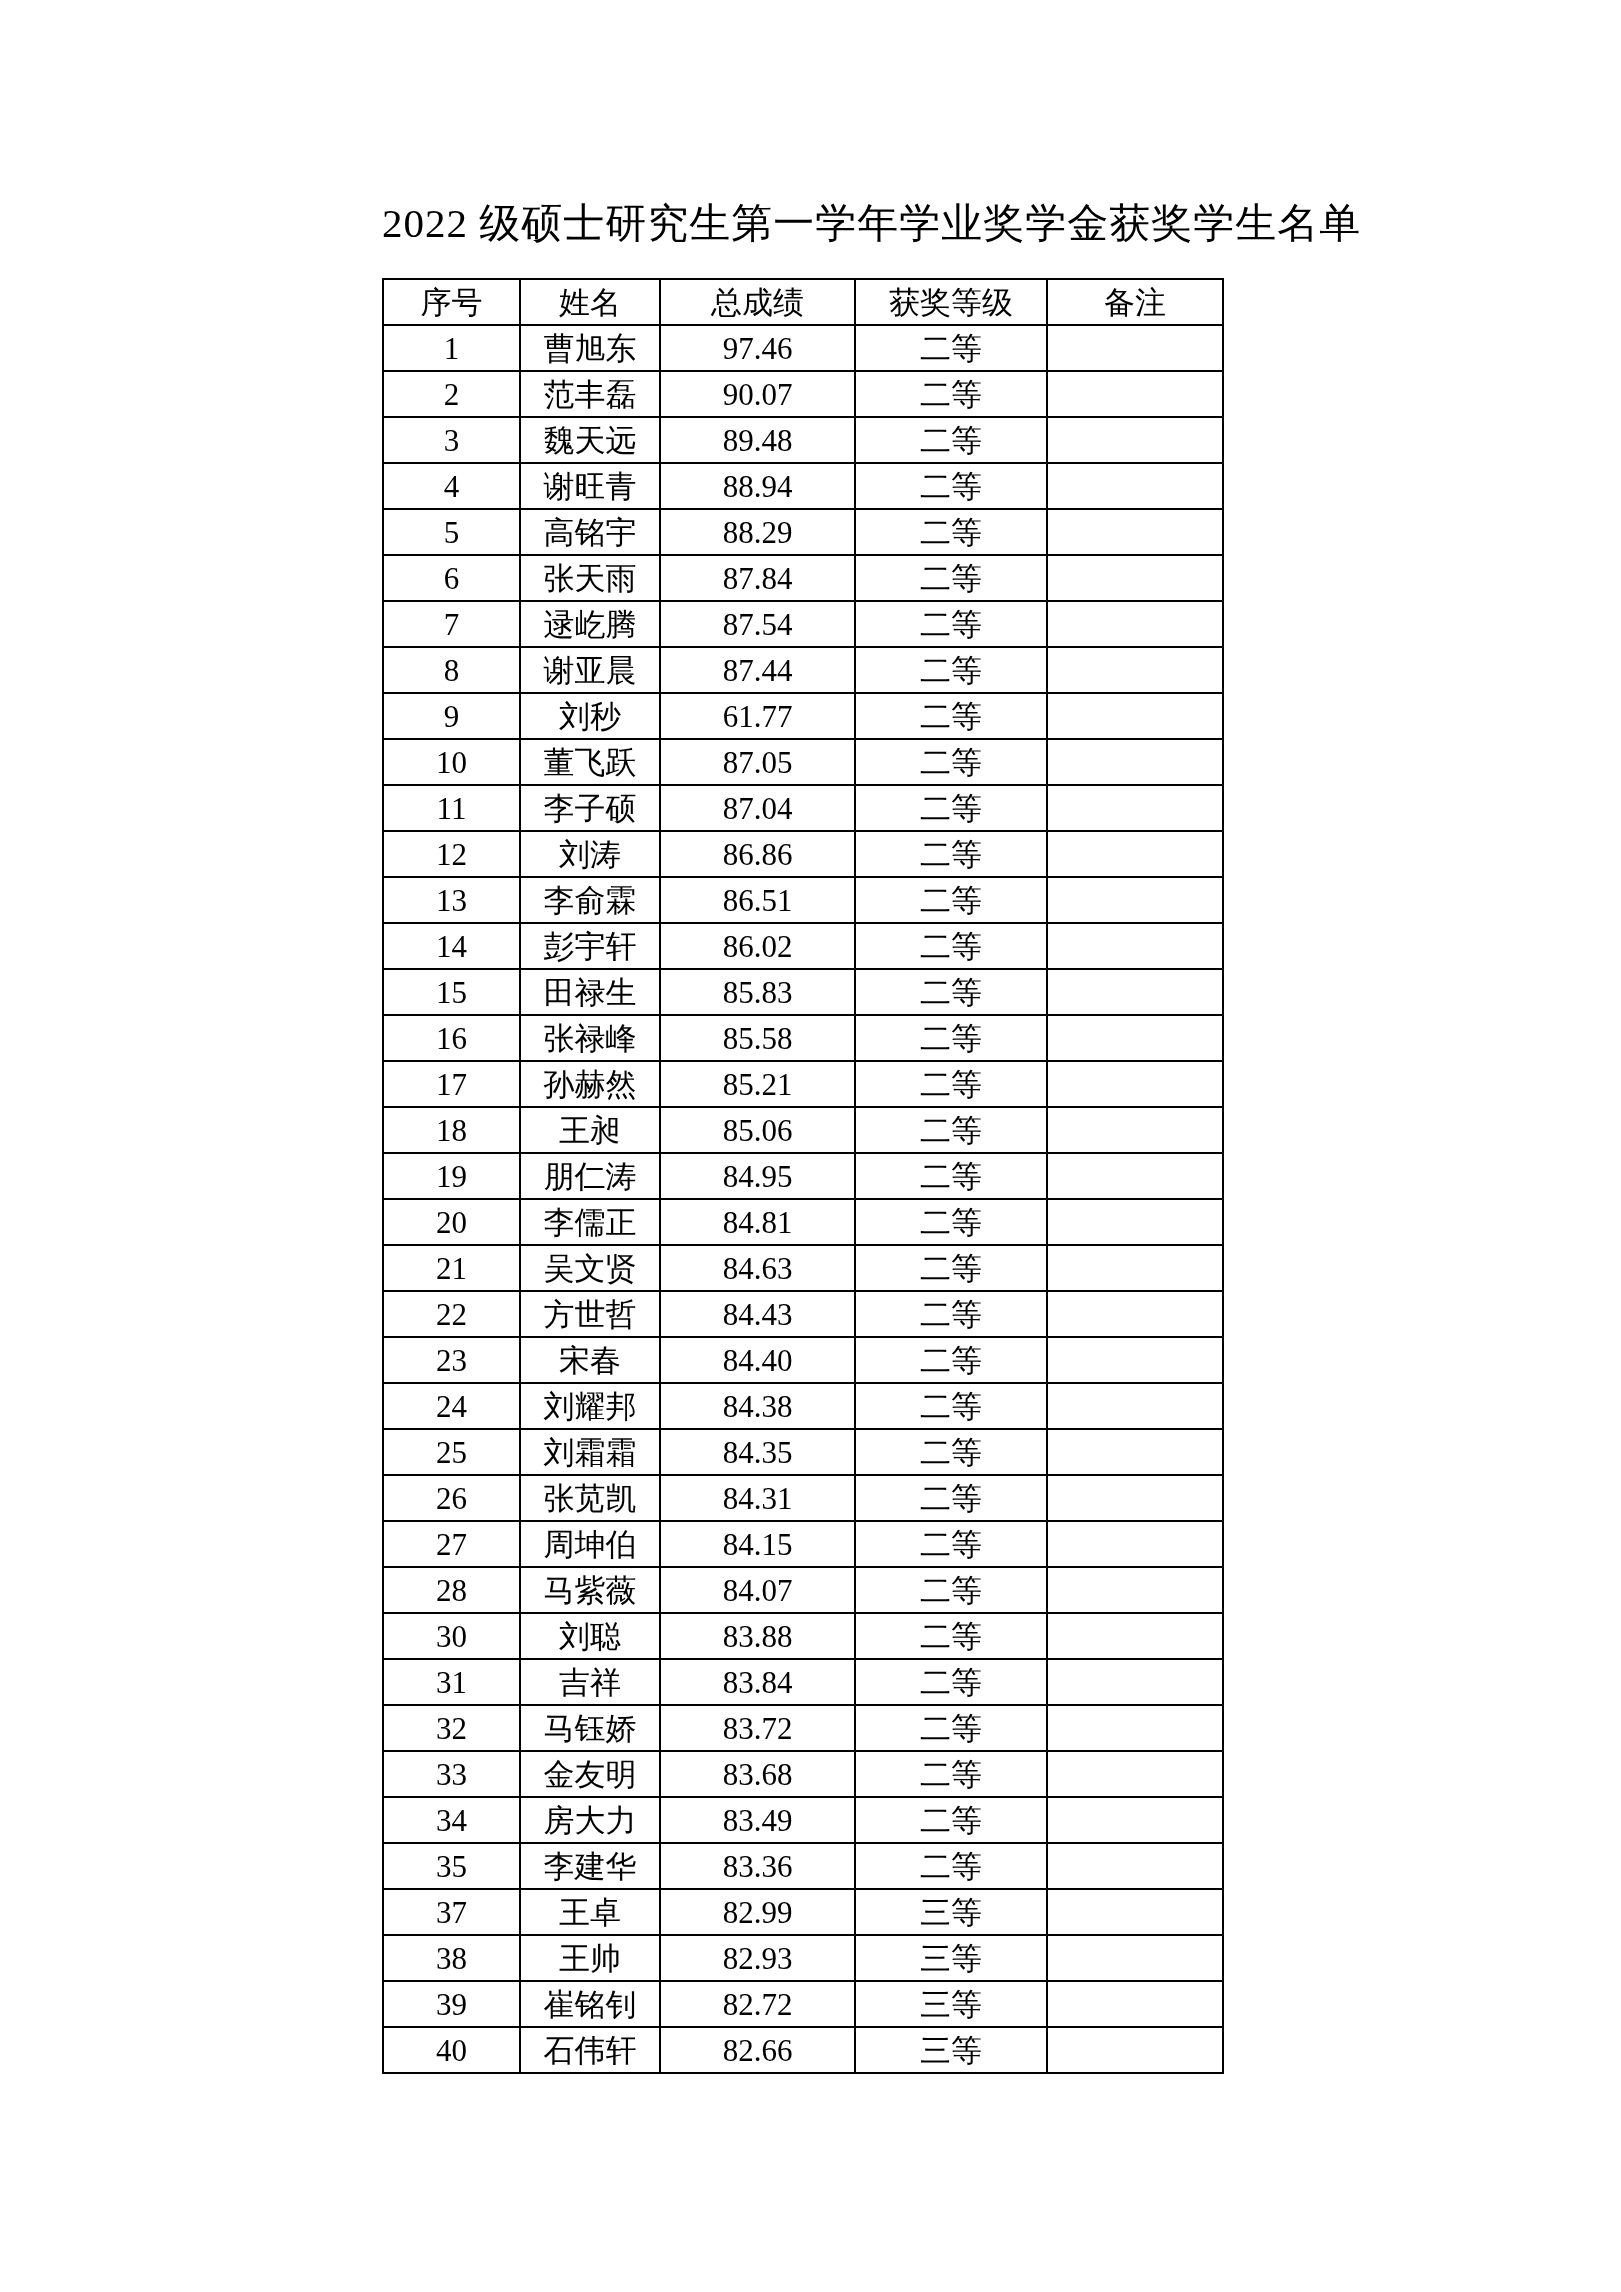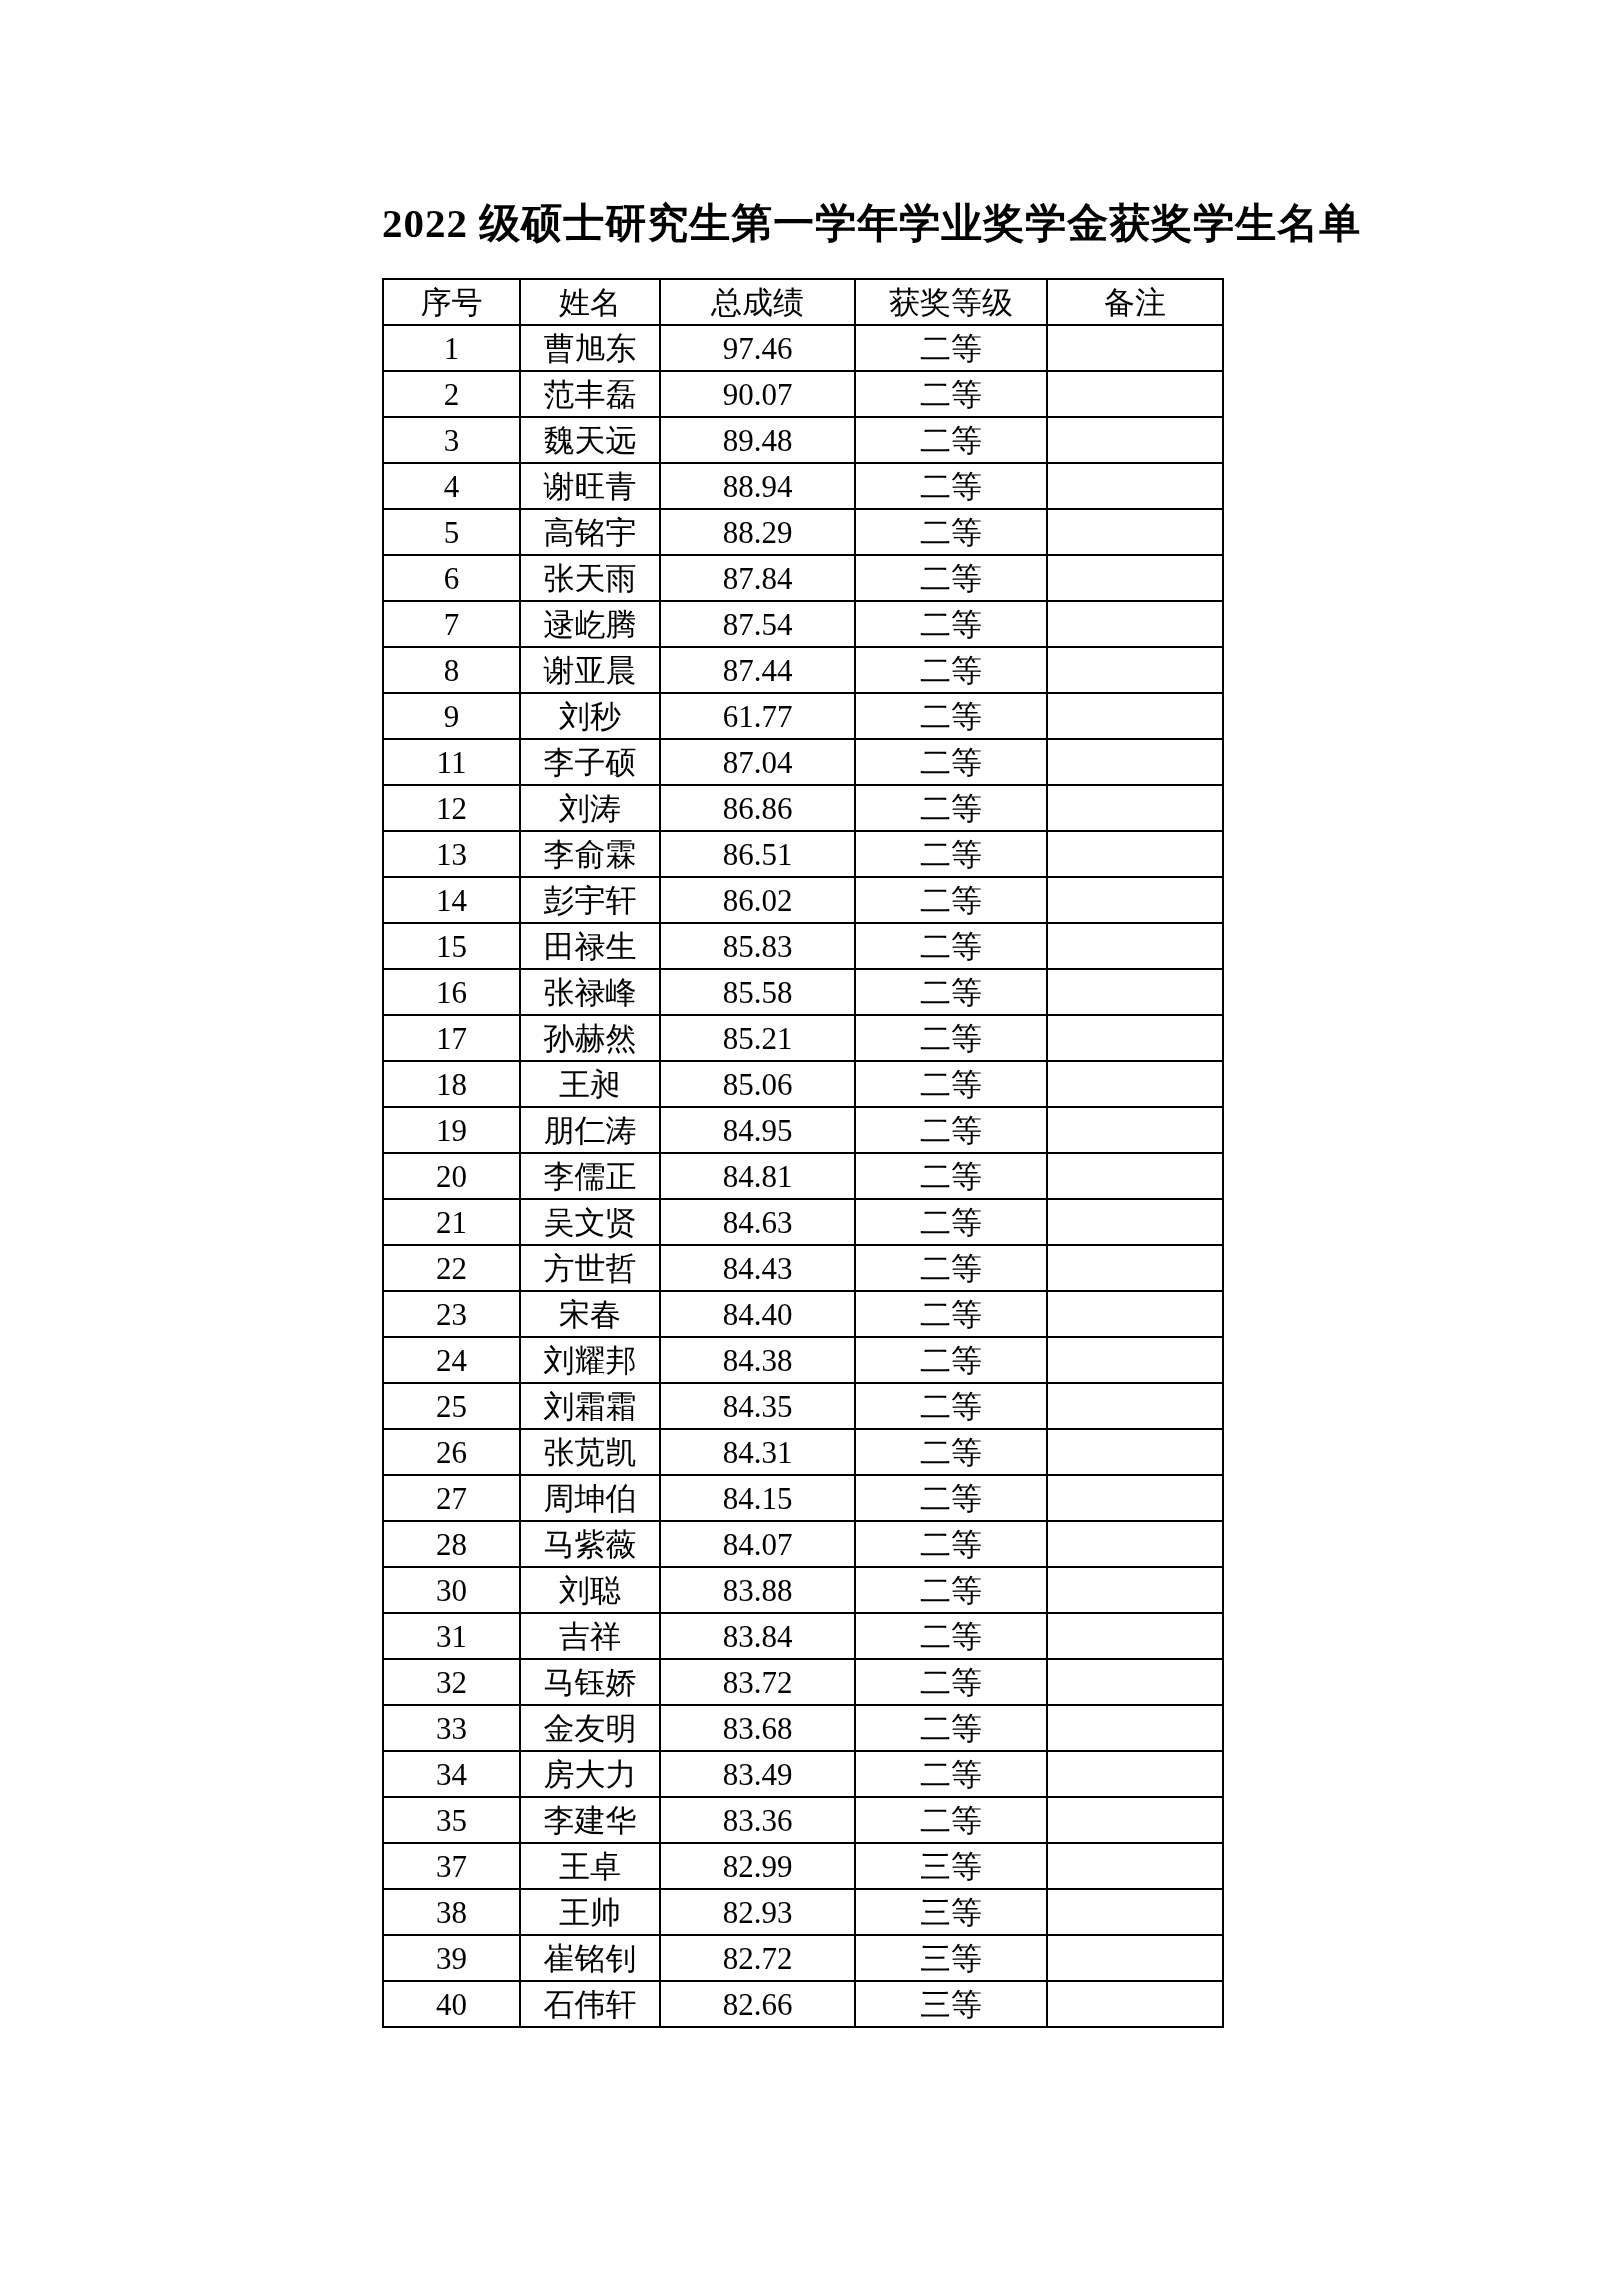--- a/index.html
+++ b/index.html
@@ -15,21 +15,21 @@
     color: #000000;
   }
   .doc-content {
     position: absolute;
     left: 382px;
     top: 196px;
     width: 841px;
   }
   .doc-title {
     font-size: 41px;
-    font-weight: bold;
+    font-weight: normal;
     text-align: center;
     white-space: nowrap;
     margin: 0 0 27.4px 0;
     letter-spacing: 1px;
   }
   table.award-table {
     border-collapse: collapse;
     table-layout: fixed;
     width: 841px;
     border: 2.9px solid #000000;
@@ -135,20 +135,27 @@
           <td></td>
         </tr>
         <tr>
           <td>9</td>
           <td>刘秒</td>
           <td>61.77</td>
           <td>二等</td>
           <td></td>
         </tr>
         <tr>
+          <td>10</td>
+          <td>董飞跃</td>
+          <td>87.05</td>
+          <td>二等</td>
+          <td></td>
+        </tr>
+        <tr>
           <td>11</td>
           <td>李子硕</td>
           <td>87.04</td>
           <td>二等</td>
           <td></td>
         </tr>
         <tr>
           <td>12</td>
           <td>刘涛</td>
           <td>86.86</td>

